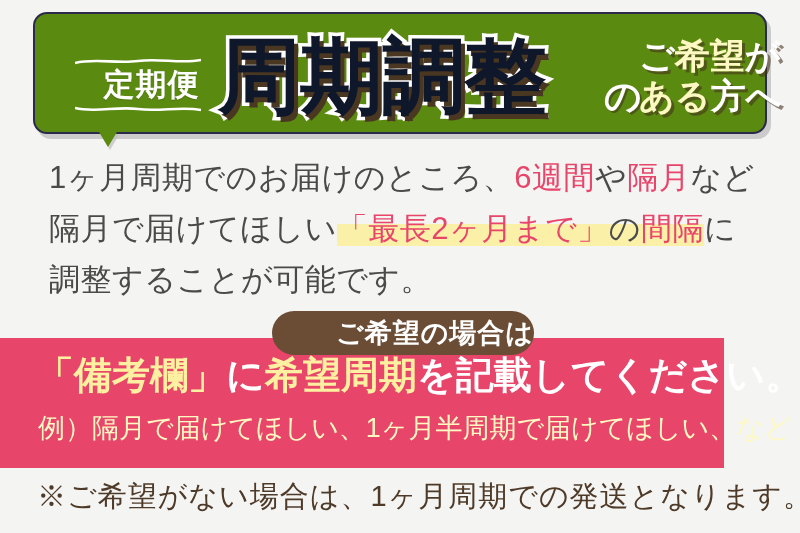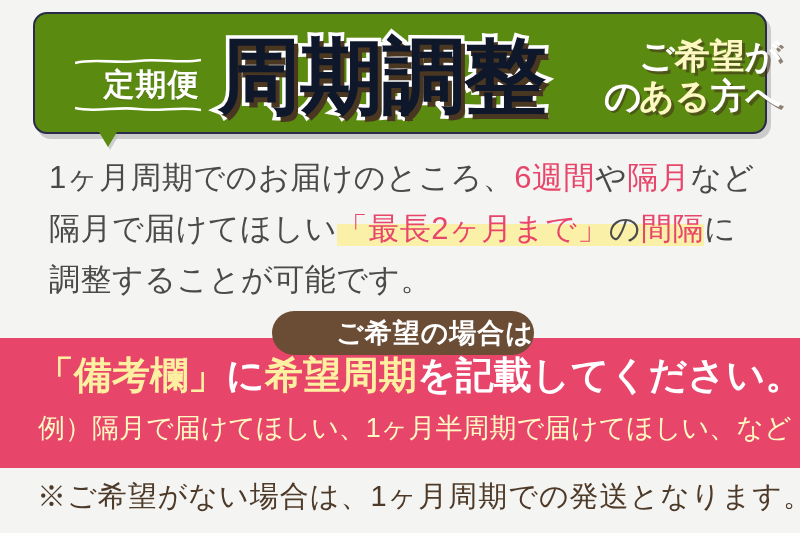--- a/index.html
+++ b/index.html
@@ -128,21 +128,21 @@
     letter-spacing:1px;
     display:flex; align-items:center; justify-content:flex-end;
     z-index:5;
     white-space:nowrap;
   }
 
   
   #pink-band {
     position:absolute;
     left:0; top:338px;
-    width:800px; height:130px;
+    width:724px; height:130px;
     background:#e8456b;
   }
   #band-main {
     position:absolute;
     left:36px; top:17px;
     font-size:38px;
     font-weight:bold;
     letter-spacing:0px;
     line-height:1.1;
     white-space:nowrap;

